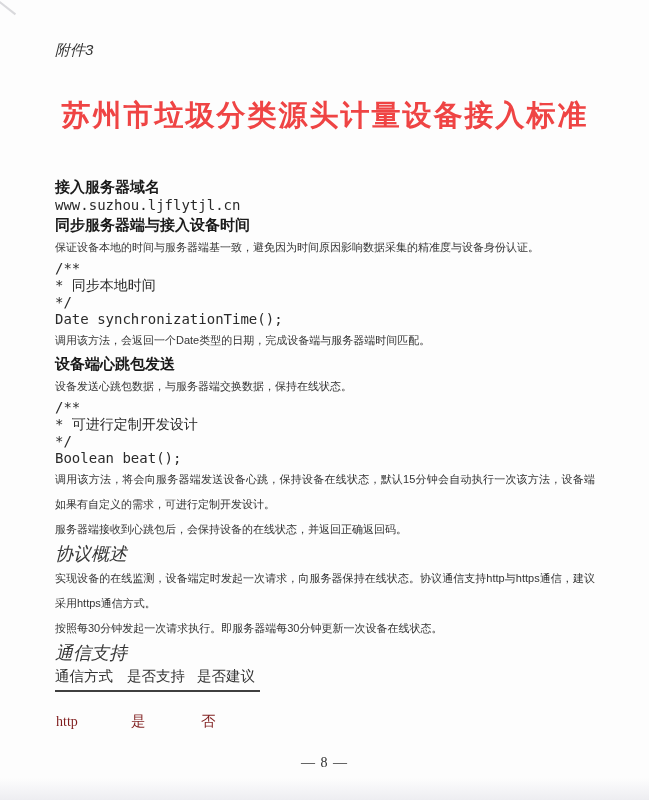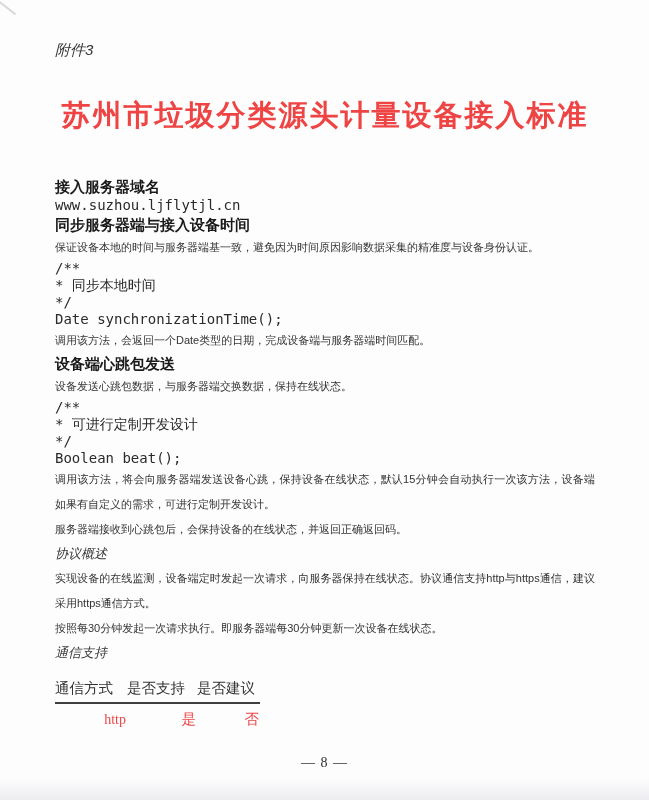--- a/index.html
+++ b/index.html
@@ -16,31 +16,31 @@
     font-family:"DejaVu Serif",serif;font-weight:bold;
     font-size:29px;letter-spacing:2px;color:#ef4444;
   }
   .content{margin-top:44px;}
   .h{font-weight:bold;font-size:15px;line-height:21px;color:#1a1a1a;}
   .p{font-size:11px;line-height:25px;text-align:justify;color:#333;}
   .code{
     font-family:"DejaVu Sans Mono",monospace;
     font-size:14px;line-height:17px;color:#2a2a2a;white-space:pre;
   }
-  .em{font-style:italic;font-size:13px;line-height:24px;color:#383838;}
-  table.comm{border-collapse:collapse;margin-top:14px;}
+  .em{font-style:italic;font-size:18px;line-height:24px;color:#383838;}
+  table.comm{border-collapse:collapse;margin-top:2px;}
   table.comm th{
     font-weight:normal;font-size:14.5px;text-align:left;
     padding:0 0 4px 0;color:#333;
     border-bottom:2px solid #3f3f3f;
   }
   table.comm th.c1{width:72px;}
   table.comm th.c2{width:70px;}
   table.comm th.c3{width:63px;}
-  table.comm td{padding-top:6px;font-size:14.5px;color:#ef4444;text-align:right;}
+  table.comm td{padding-top:20px;font-size:14.5px;color:#7f1d1d;}
   table.comm td.proto{font-family:"Liberation Serif",serif;font-size:14px;}
   table.comm td:nth-child(n+2){padding-left:4px;}
   .footer{
     position:absolute;left:0;right:0;top:755px;
     text-align:center;font-family:"Liberation Serif",serif;
     font-size:14px;color:#2e2e2e;letter-spacing:1px;
   }
   .scan-edge{
     position:absolute;left:0;right:0;bottom:0;height:22px;
     background:linear-gradient(to bottom, rgba(236,236,241,0), #ededf1);

